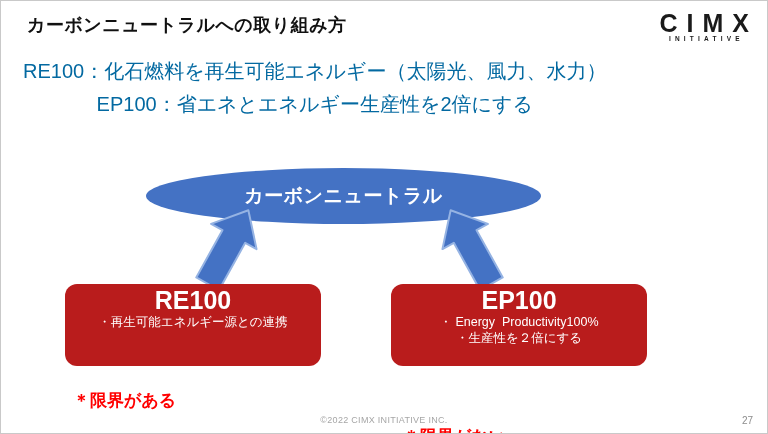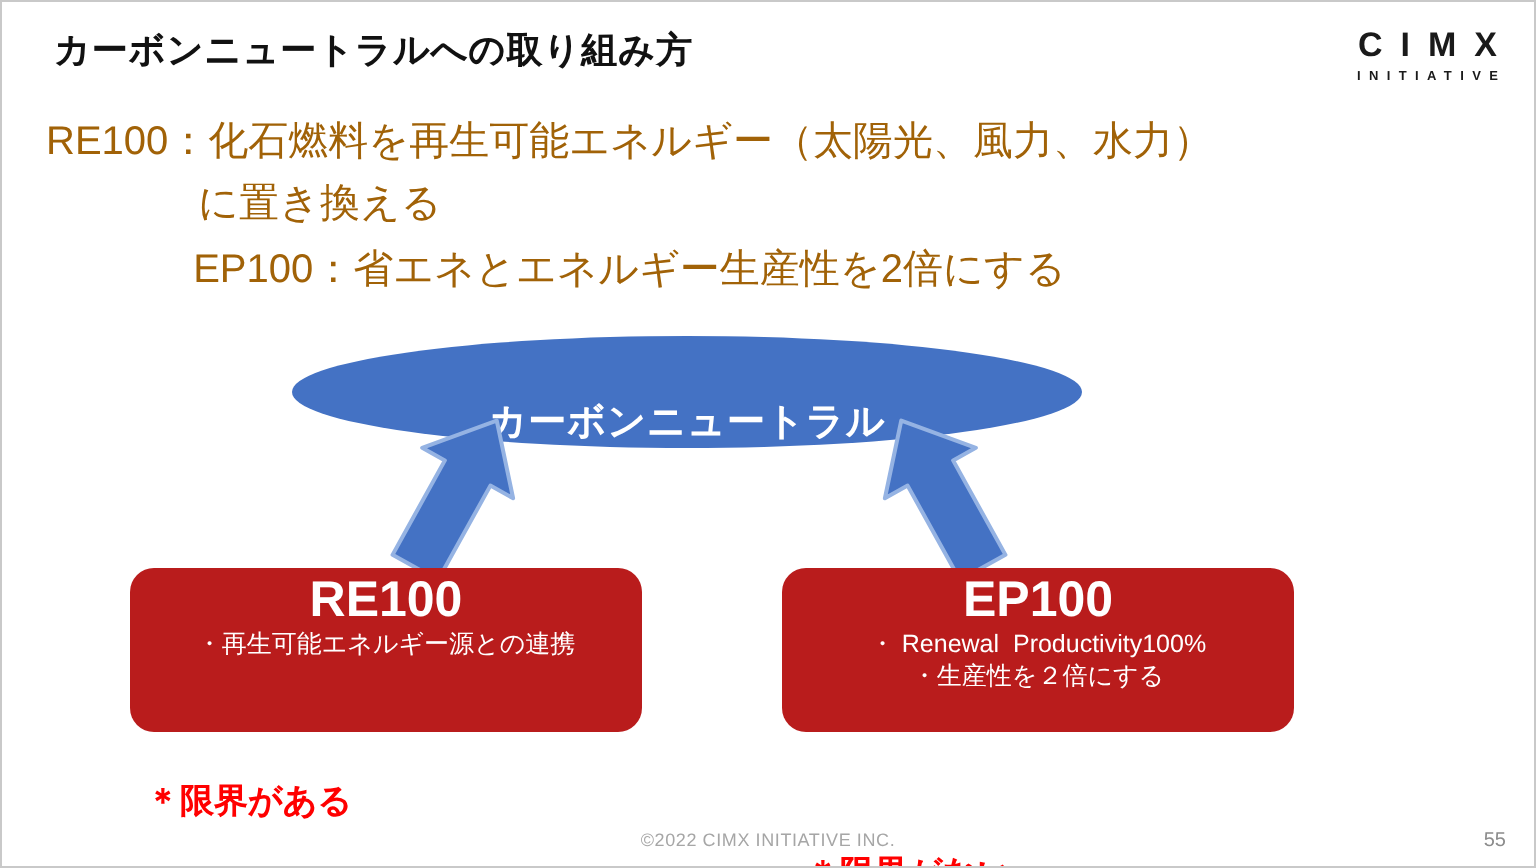--- a/index.html
+++ b/index.html
@@ -16,40 +16,40 @@
   .title{
     position:absolute;left:26px;top:12px;
     font-size:18px;font-weight:bold;color:#111;
     letter-spacing:0.5px;
   }
   .logo{
     position:absolute;right:18px;top:11px;
     display:flex;flex-direction:column;align-items:center;
   }
   .logo-main{
-    font-size:17px;font-weight:800;letter-spacing:9px;
+    font-size:25px;font-weight:800;letter-spacing:9px;
     color:#1a1a1a;line-height:22px;
     margin-right:-9px; 
   }
   .logo-sub{
     font-size:6.5px;font-weight:bold;letter-spacing:4.2px;
     color:#1a1a1a;margin-top:1px;margin-right:-4.2px;
   }
   .body-text{
     position:absolute;left:22px;top:55px;
-    font-size:20px;line-height:31px;color:#a16207;
+    font-size:20px;line-height:31px;color:#0369a1;
   }
   .body-text .l2{margin-left:76px;}
   .body-text .l3{margin-top:2px;text-align:center;}
   .ellipse{
     position:absolute;left:145px;top:167px;
     width:395px;height:56px;
     background:#4472C4;
     border-radius:50%;
-    display:flex;align-items:flex-end;justify-content:center;
+    display:flex;align-items:center;justify-content:center;
   }
   .ellipse span{
     color:#fff;font-weight:bold;font-size:19px;letter-spacing:0.5px;
   }
   .arrows{position:absolute;left:150px;top:204px;width:380px;height:86px;}
   .box{
     position:absolute;top:283px;width:256px;height:82px;
     background:#b91c1c;border-radius:12px;
     color:#fff;text-align:center;
     display:flex;flex-direction:column;align-items:center;
@@ -81,21 +81,20 @@
 
   <div class="title">カーボンニュートラルへの取り組み方</div>
 
   <div class="logo">
     <div class="logo-main">CIMX</div>
     <div class="logo-sub">INITIATIVE</div>
   </div>
 
   <div class="body-text">
     <div class="l1">RE100：化石燃料を再生可能エネルギー（太陽光、風力、水力）</div>
-    <div class="l2">に置き換える</div>
     <div class="l3">EP100：省エネとエネルギー生産性を2倍にする</div>
   </div>
 
   <div class="ellipse">
     <span>カーボンニュートラル</span>
   </div>
 
   <svg class="arrows" viewBox="0 0 380 86" xmlns="http://www.w3.org/2000/svg">
     <g transform="translate(77,42) rotate(29)">
       <polygon points="0,-42 -26,-12 -13,-12 -13,42 13,42 13,-12 26,-12" fill="#4472C4" stroke="#95B3E3" stroke-width="2" stroke-linejoin="round"></polygon>
@@ -105,23 +104,23 @@
     </g>
   </svg>
 
   <div class="box box-left">
     <div class="box-title">RE100</div>
     <div class="box-line">・再生可能エネルギー源との連携</div>
   </div>
 
   <div class="box box-right">
     <div class="box-title">EP100</div>
-    <div class="box-line">・ Renewal  Productivity100%</div>
+    <div class="box-line">・ Energy  Productivity100%</div>
     <div class="box-line">・生産性を２倍にする</div>
   </div>
 
   <div class="note note-left">＊限界がある</div>
   <div class="note note-right">＊限界がない</div>
 
   <div class="footer">©2022 CIMX INITIATIVE INC.</div>
-  <div class="page-number">55</div>
+  <div class="page-number">27</div>
 
 </div>
 
 </body></html>

